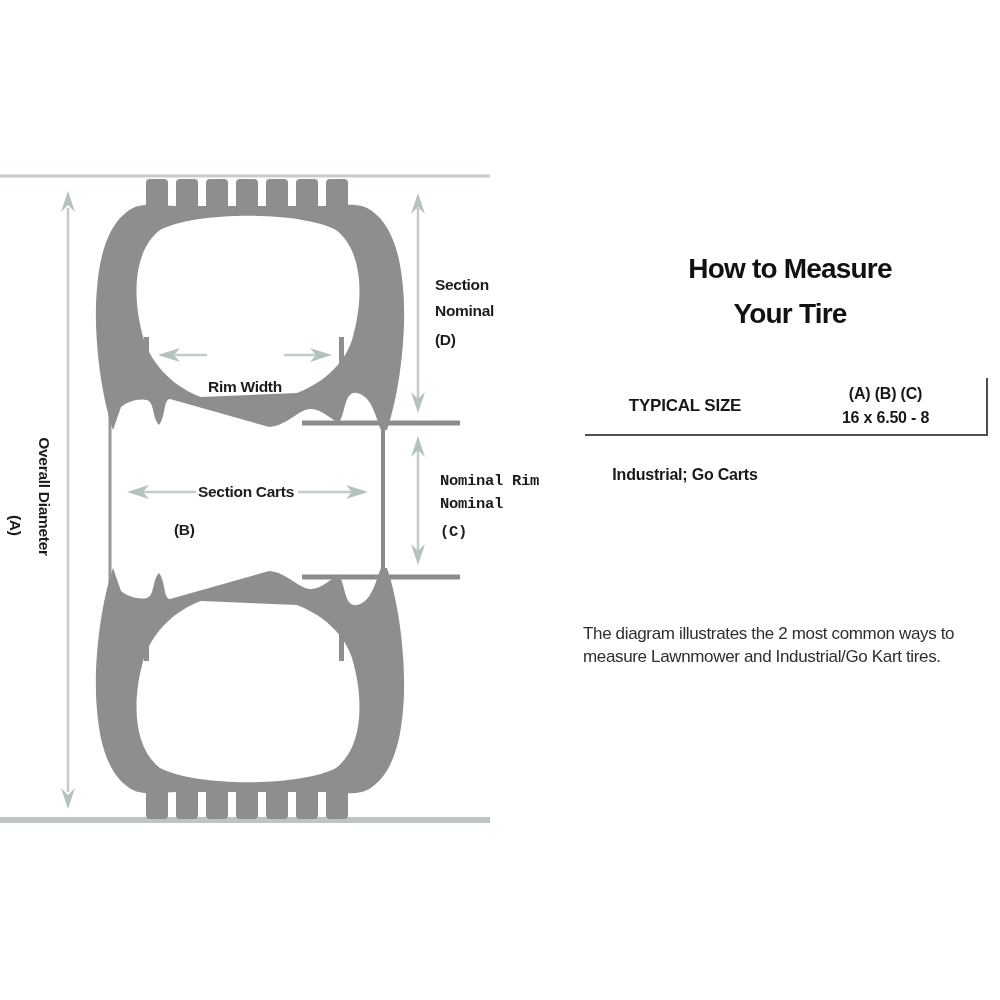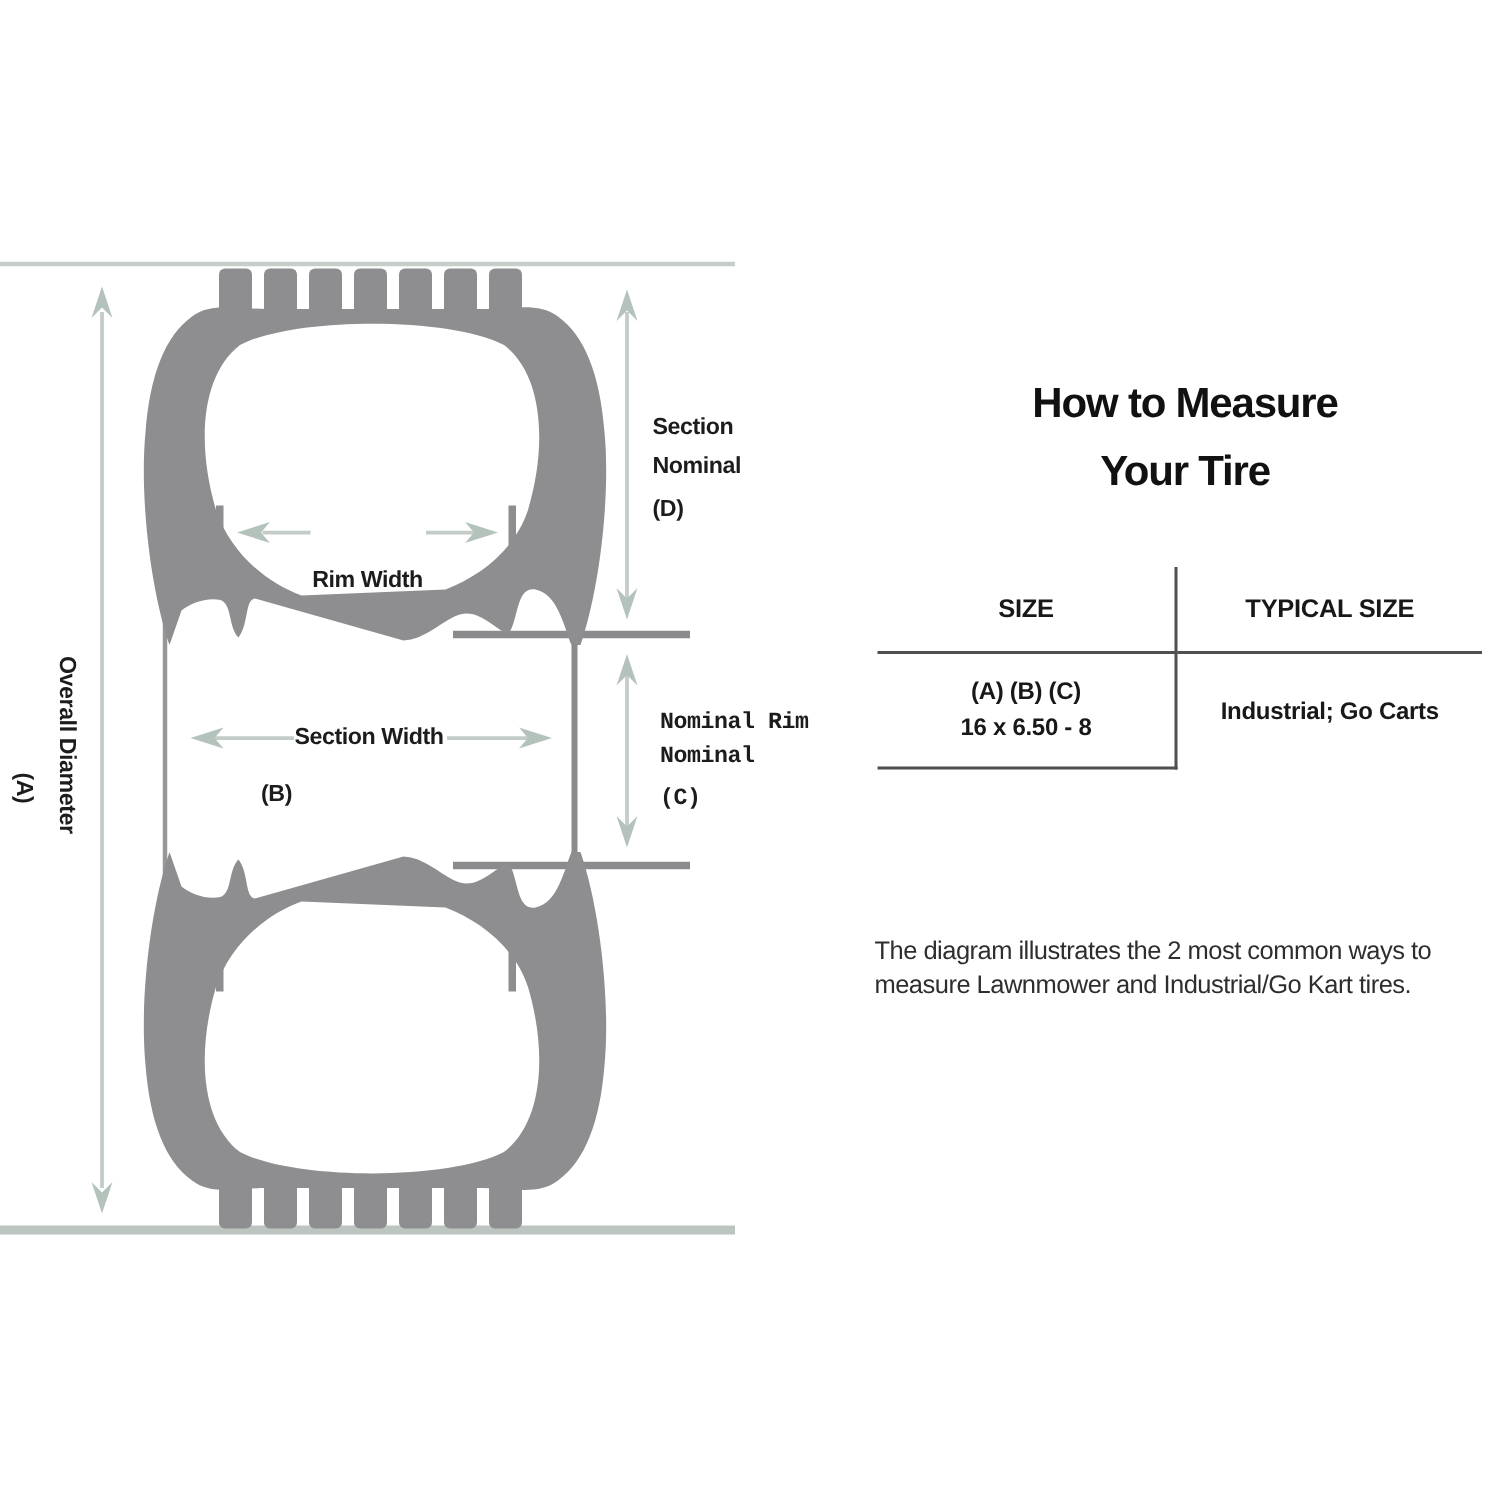--- a/index.html
+++ b/index.html
@@ -104,42 +104,41 @@
       <polygon points="127,492 149,485 143,492 149,499"></polygon>
       <polygon points="368,492 346,485 352,492 346,499"></polygon>
     </g>
   </svg>
 
   <div class="lbl rot" style="left:-22px;top:494px;width:132px;">Overall Diameter</div>
   <div class="lbl rot center" style="left:0px;top:516px;width:30px;">(A)</div>
 
   <div class="lbl center" style="left:195px;top:346px;width:100px;margin-top:32px;">Rim Width</div>
 
-  <div class="lbl center" style="left:186px;top:483px;width:120px;">Section Width</div>
+  <div class="lbl center" style="left:186px;top:483px;width:120px;">Section Carts</div>
   <div class="lbl" style="left:174px;top:521px;">(B)</div>
 
   <div class="lbl stack" style="left:435px;top:248px;line-height:26px;margin-top:24px;">
     <span>Section</span>
     <span>Nominal</span>
     <span style="margin-top:3px;">(D)</span>
   </div>
 
   <div class="lbl stack" style="left:440px;top:470px;line-height:23px;font-family:Liberation Mono, monospace;">
     <span>Nominal Rim</span>
     <span>Nominal</span>
     <span style="margin-top:5px;">(C)</span>
   </div>
 
   <div class="title">
     <span>How to Measure</span>
     <span>Your Tire</span>
   </div>
 
   <div class="tbl">
-    <div class="cell hdr b-bottom b-right">SIZE</div>
     <div class="cell hdr b-bottom">TYPICAL SIZE</div>
 
     <div class="cell body b-bottom b-right">
       <span>(A) (B) (C)</span>
       <span>16 x 6.50 - 8</span>
     </div>
 
     <div class="cell body">Industrial; Go Carts</div>
   </div>
 

